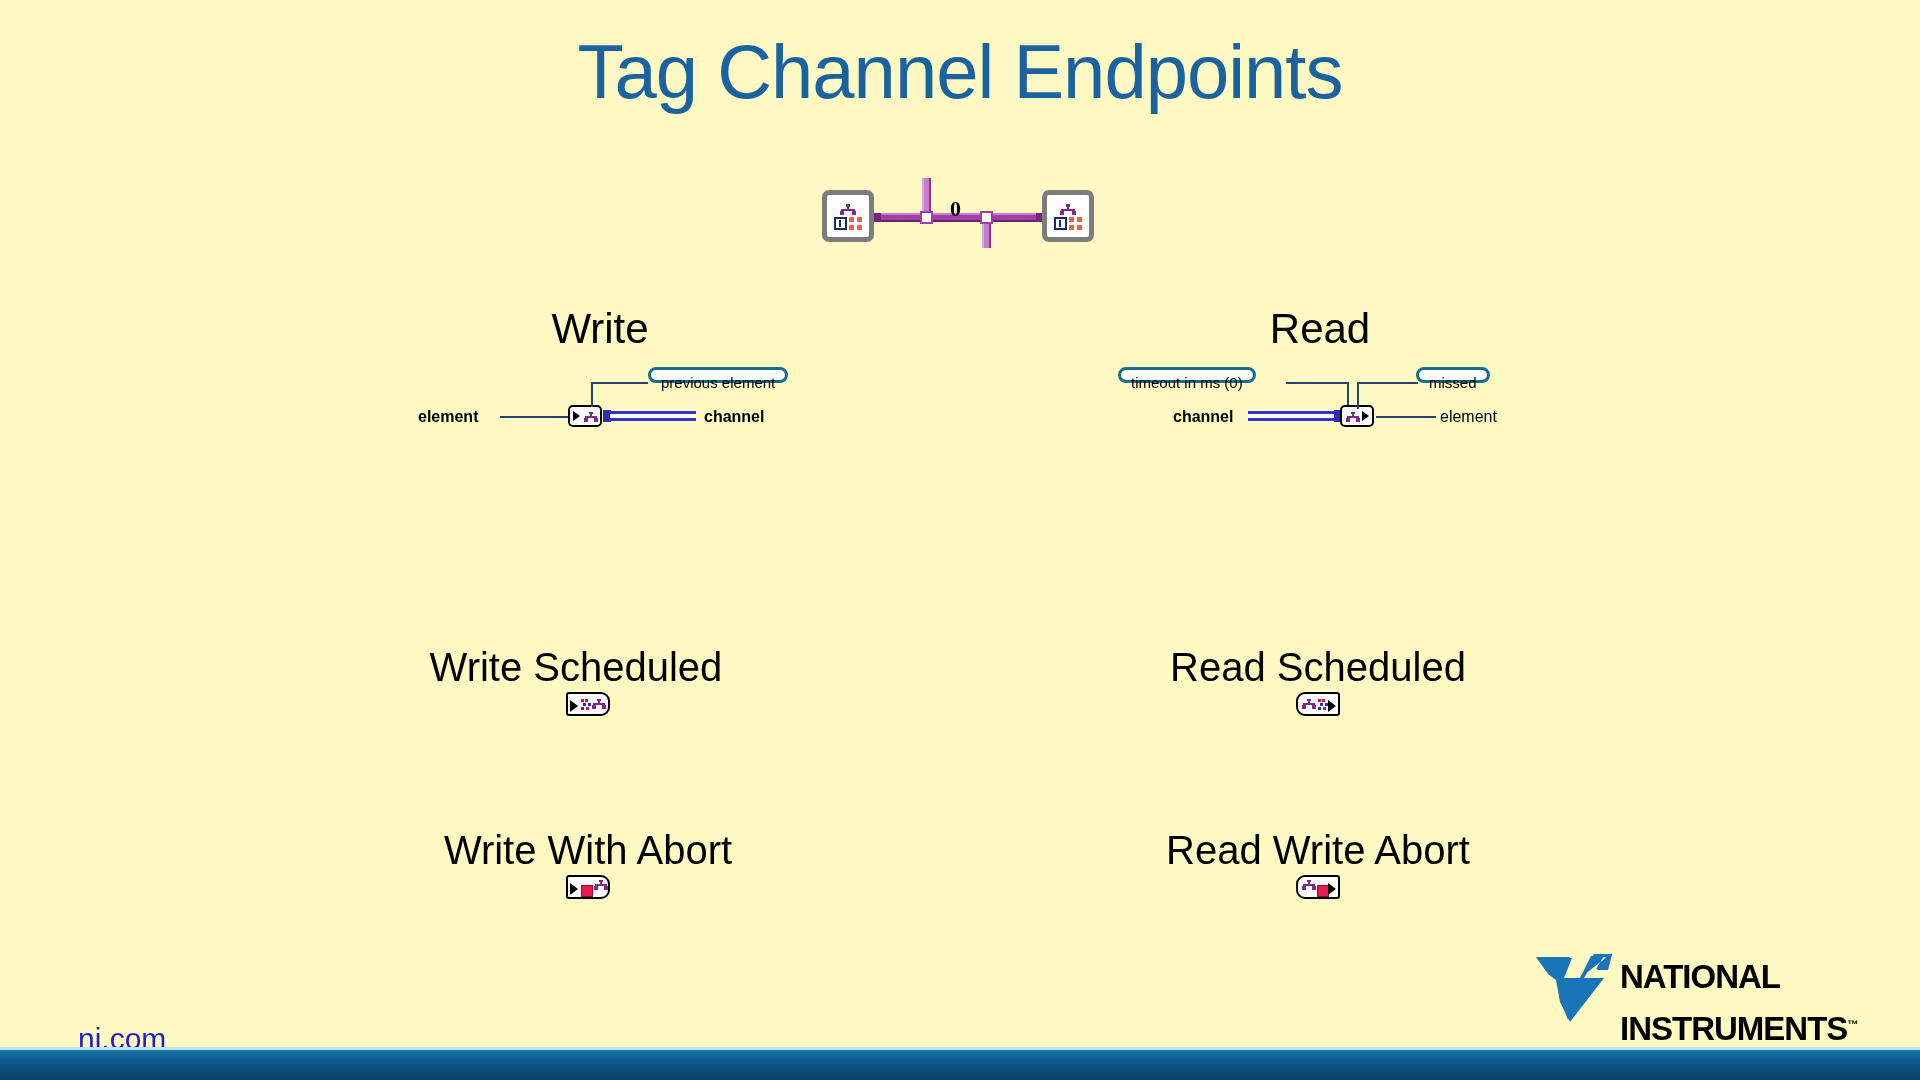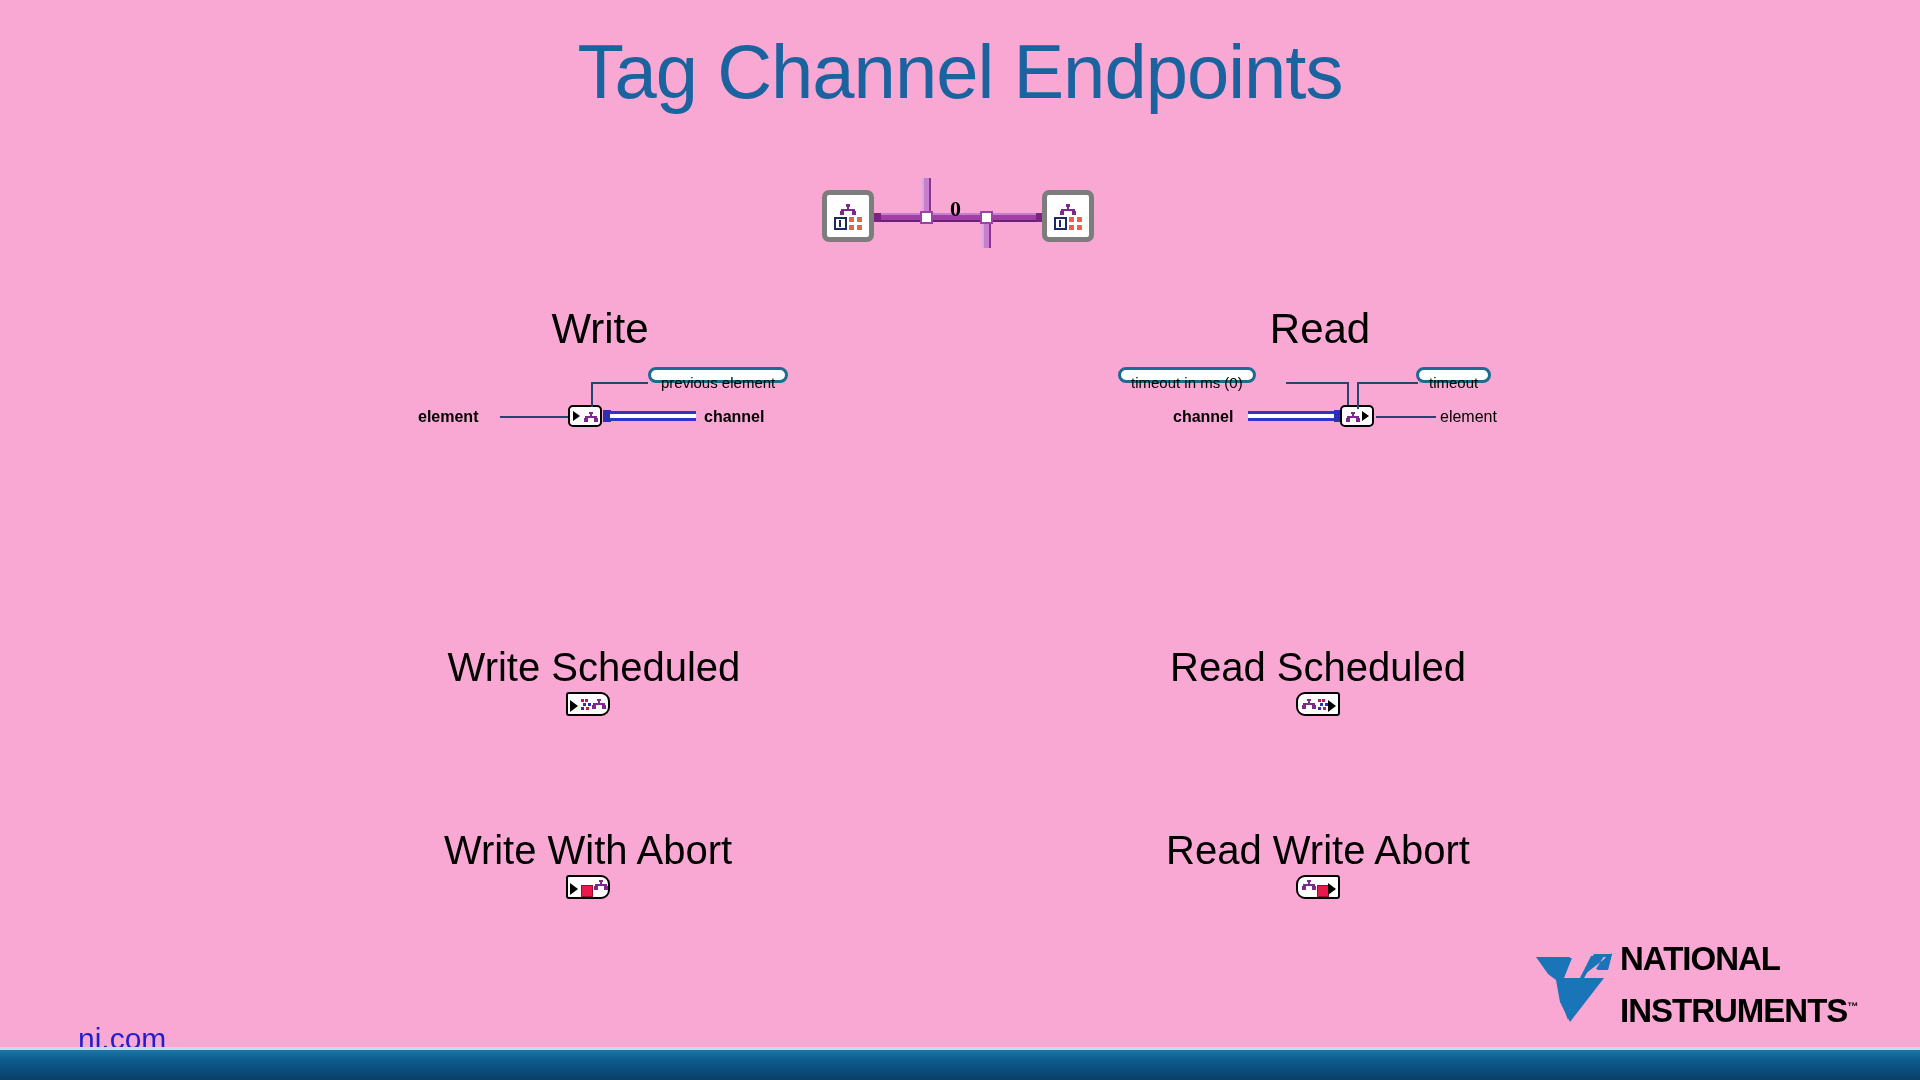--- a/index.html
+++ b/index.html
@@ -6,21 +6,21 @@
   html, body {
     margin: 0; padding: 0;
     width: 1920px; height: 1080px;
     background: #ffffff;
     font-family: "Liberation Sans", sans-serif;
     overflow: hidden;
   }
   #slide {
     position: relative;
     width: 1920px; height: 1080px;
-    background: #f9a8d4;
+    background: #fef9c3;
   }
 
   
   #slide-title {
     position: absolute;
     left: 0; top: 28px;
     width: 1920px;
     text-align: center;
     font-size: 76px;
     font-weight: 400;
@@ -256,21 +256,21 @@
     left: 1534px; top: 944px;
     width: 340px; height: 78px;
   }
   #ni-logo-mark {
     position: absolute;
     left: 0; top: 0;
     width: 86px; height: 78px;
   }
   #ni-logo-text {
     position: absolute;
-    left: 86px; top: 0;
+    left: 86px; top: 18px;
     line-height: 0.88;
   }
   #ni-logo-text .l1,
   #ni-logo-text .l2 {
     display: block;
     font-size: 33px;
     font-weight: bold;
     letter-spacing: -1px;
     color: #000000;
     font-family: "Liberation Sans", sans-serif;
@@ -405,27 +405,27 @@
         <rect x="1" y="4" width="12" height="2" fill="#7d2a8c"></rect>
         <rect x="0" y="6" width="4" height="4" fill="#7d2a8c"></rect>
         <rect x="10" y="6" width="4" height="4" fill="#7d2a8c"></rect>
       </svg>
       <div class="tri rt2"></div>
     </div>
 
     <div class="thin-line v" style="left:239px; top:14px; height:27px;"></div>
     <div class="thin-line h" style="left:239px; top:14px; width:61px;"></div>
 
-    <div class="bubble" style="left:298px; top:-1px;">timeout</div>
+    <div class="bubble" style="left:298px; top:-1px;">missed</div>
 
     <div class="thin-line h" style="left:258px; top:48px; width:60px;"></div>
     <div class="term-label plain" style="left:322px; top:40px;">element</div>
   </div>
 
-  <div class="block-head" style="left:424px; top:645px; width:340px;">Write Scheduled</div>
+  <div class="block-head" style="left:406px; top:645px; width:340px;">Write Scheduled</div>
 
   <div class="vi-icon-wrap" style="left:566px; top:692px;">
     <div class="vi-icon left-point">
       <div class="arrow-l"></div>
       <svg style="position:absolute; left:12px; top:4px;" width="28" height="16" viewBox="0 0 28 16">
         <rect x="1" y="1" width="3" height="3" fill="#c2185b"></rect>
         <rect x="5" y="1" width="3" height="3" fill="#c2185b"></rect>
         <rect x="3" y="5" width="3" height="3" fill="#2a2fb5"></rect>
         <rect x="8" y="5" width="3" height="3" fill="#2a2fb5"></rect>
         <rect x="1" y="9" width="3" height="3" fill="#2a2fb5"></rect>

